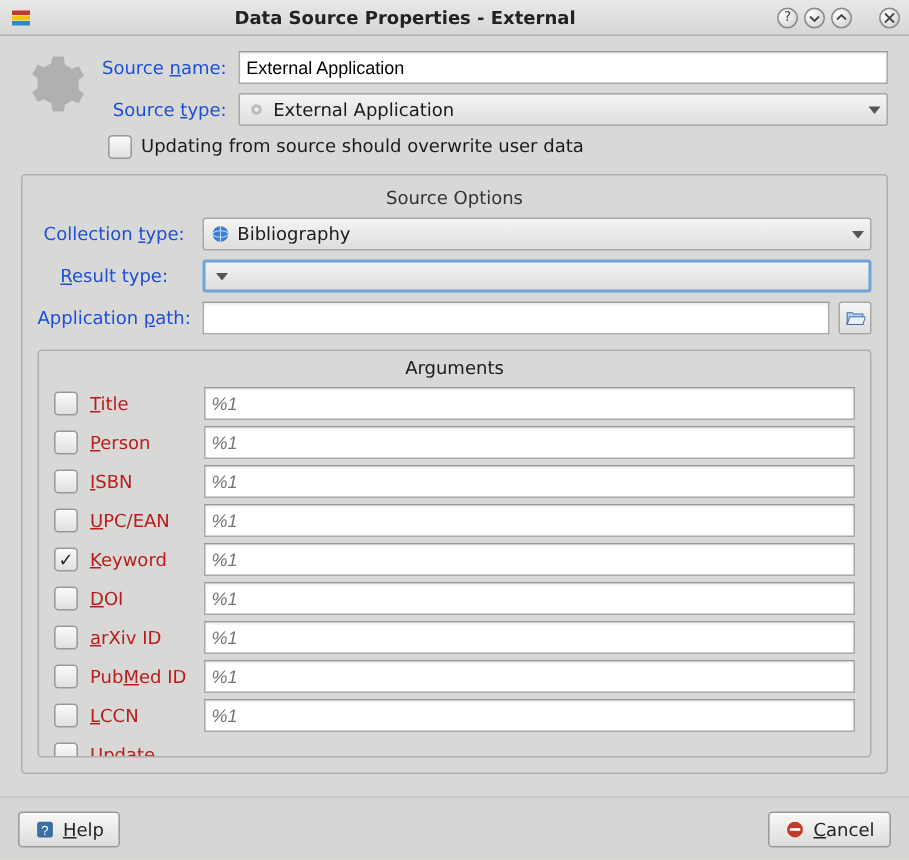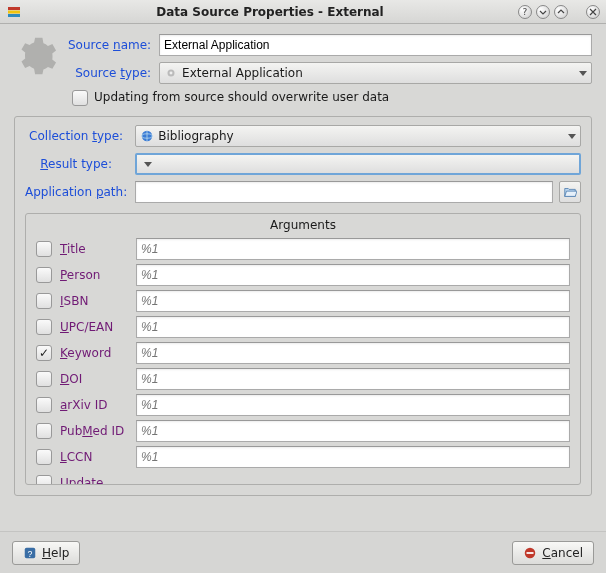--- a/index.html
+++ b/index.html
@@ -171,21 +171,21 @@
   .argslist {
     padding: 0 10px 0 10px;
   }
   .argrow {
     display: grid;
     grid-template-columns: 18px 70px 1fr;
     gap: 6px;
     align-items: center;
     height: 26px;
   }
-  .argrow .arglbl { color: #701a75; font-size: 12px; }
+  .argrow .arglbl { color: #b91c1c; font-size: 12px; }
   .arginput {
     height: 20px;
     border: 1px solid #b4b4b2;
     background: #e3e3e1;
     color: #8c8c8a;
     font-style: italic;
     padding: 1px 4px;
     font-size: 12px;
     width: 100%;
   }
@@ -276,20 +276,21 @@
       </div>
     </div>
   </div>
 
   <div class="checkbox-row">
     <span class="checkbox"></span>
     <span>Updating from source should overwrite user data</span>
   </div>
 
   <div class="groupbox">
+    <span class="gtitle">Source Options</span>
 
     <div class="innergrid">
       <span class="lbl">
         Collection <span class="access">t</span>ype:
       </span>
       <div class="combo" style="grid-column: 2 / span 2;">
         <span class="combo-icon">
           <svg width="14" height="14" viewBox="0 0 16 16">
               <circle cx="8" cy="8" r="6" fill="#3a7bd5"></circle>
               <ellipse cx="8" cy="8" rx="6" ry="2.5" fill="none" stroke="#bde" stroke-width="0.9"></ellipse>

